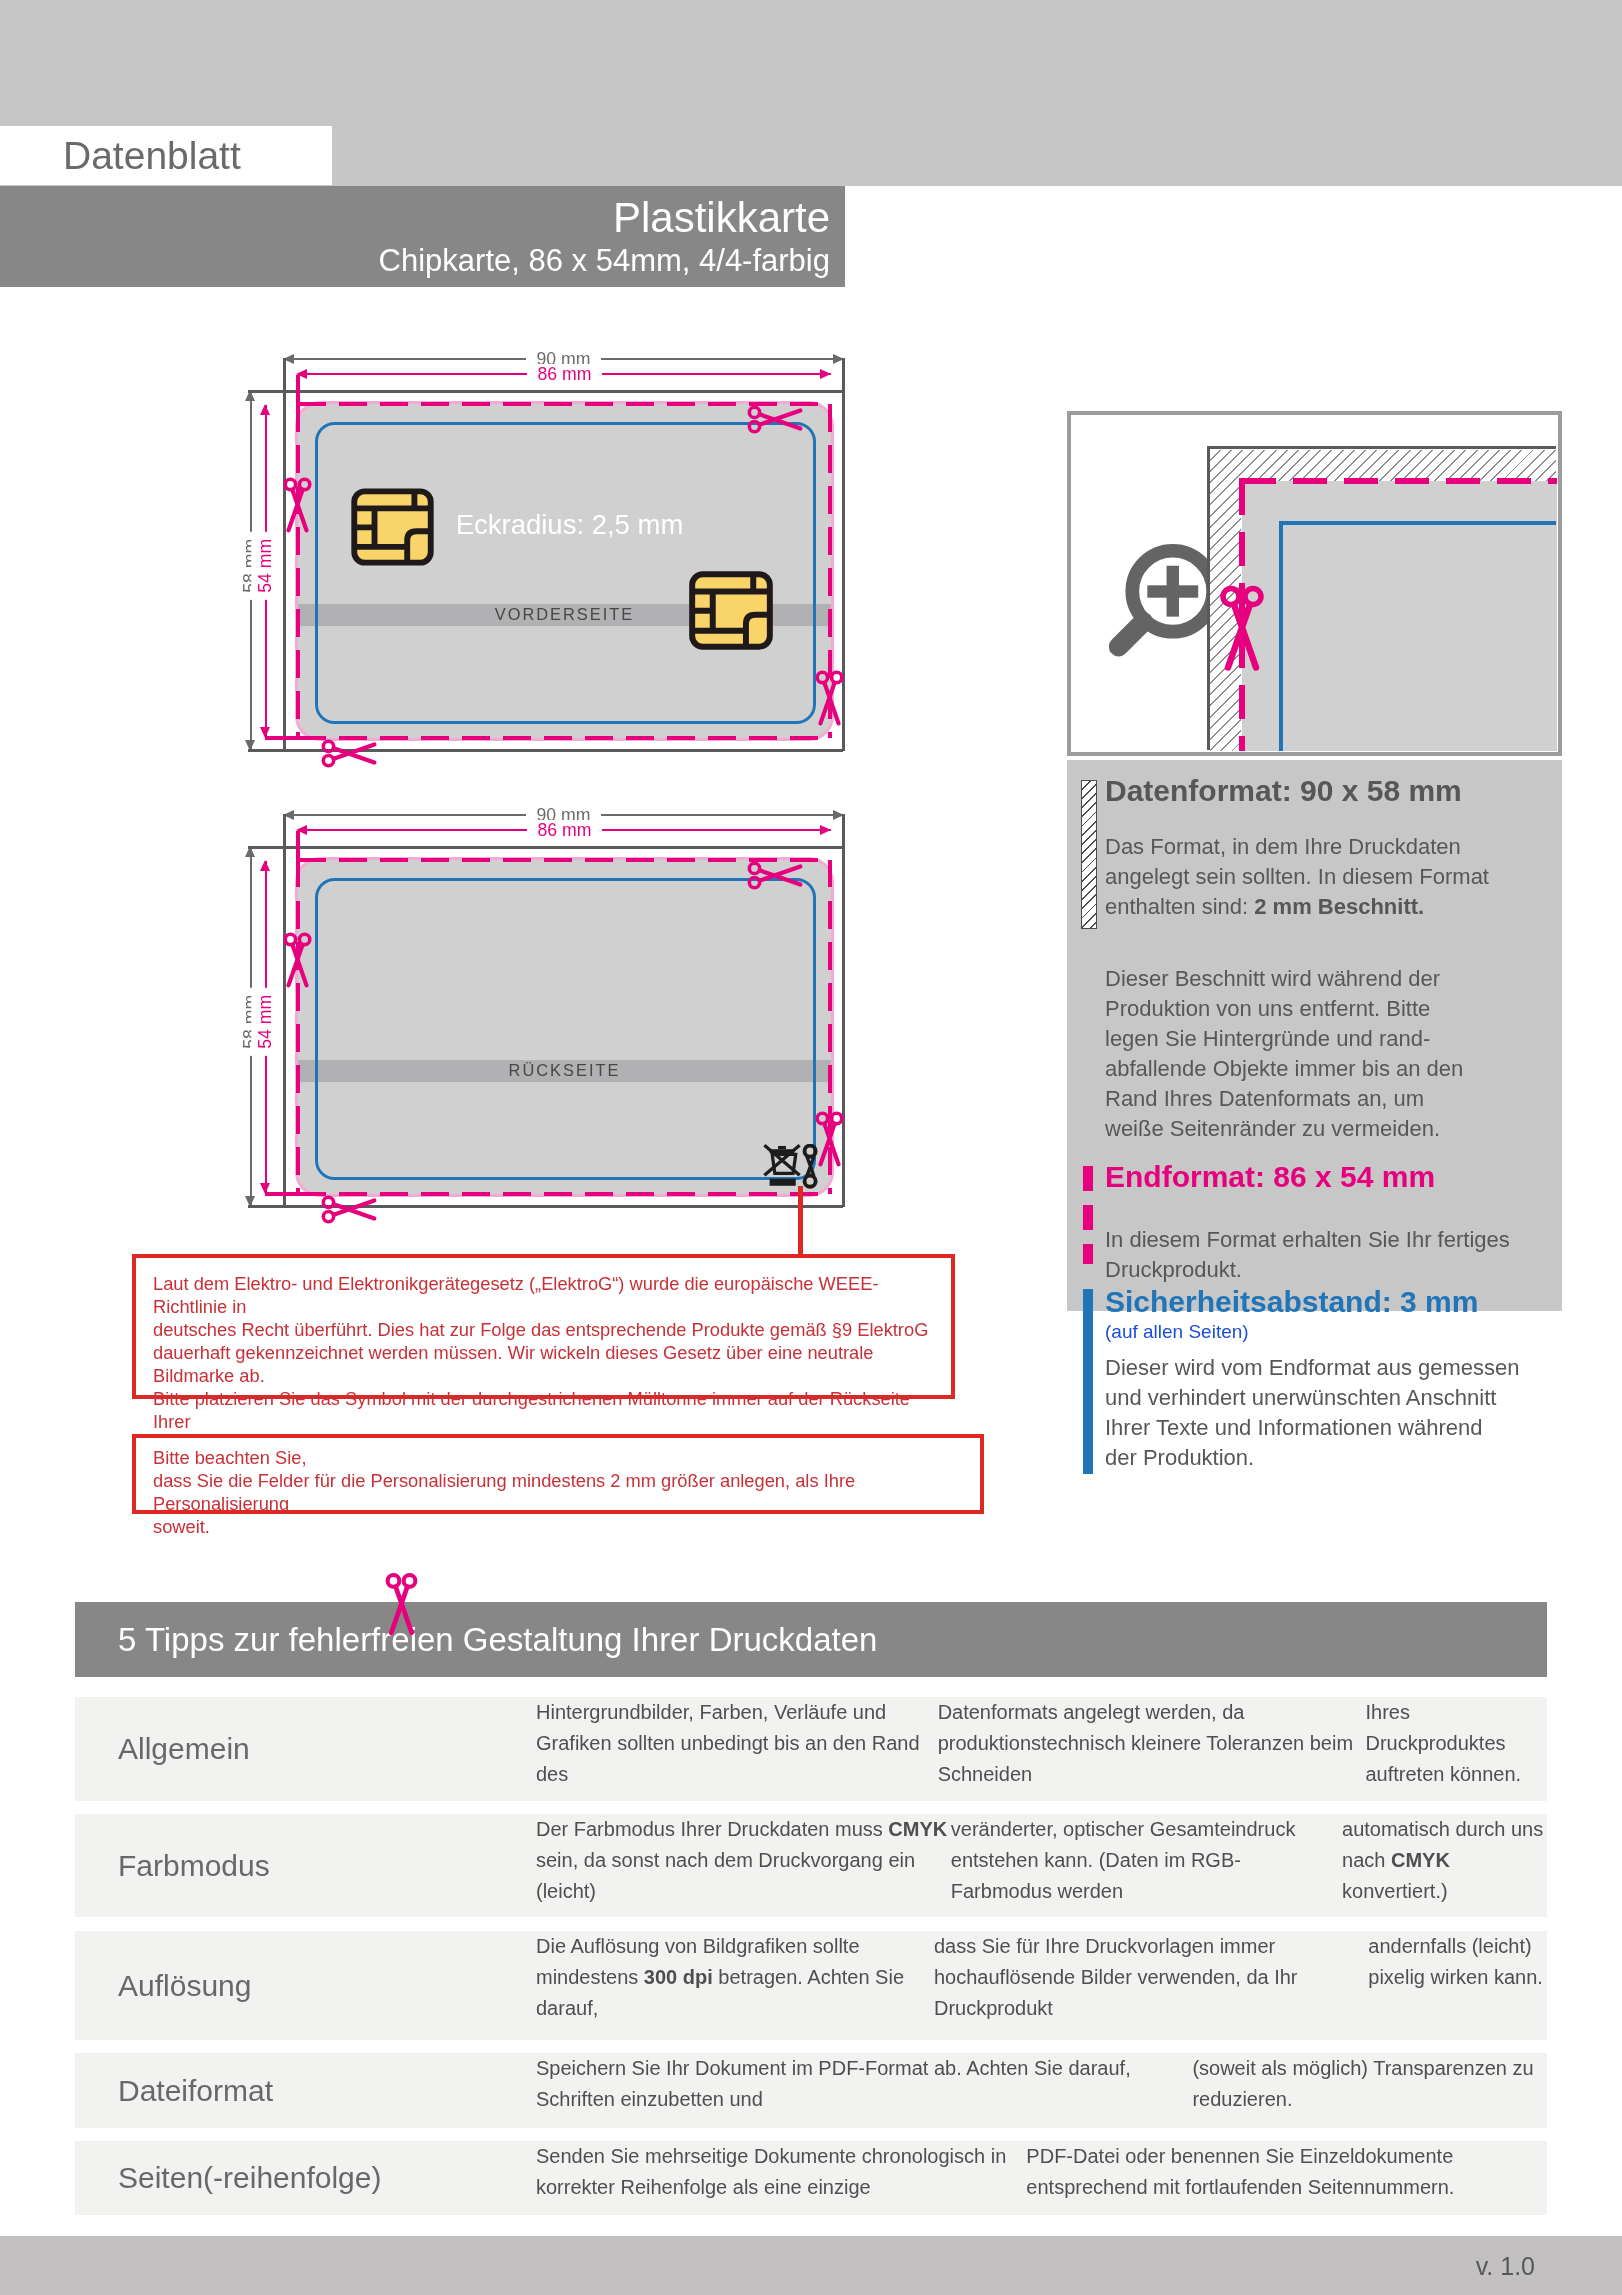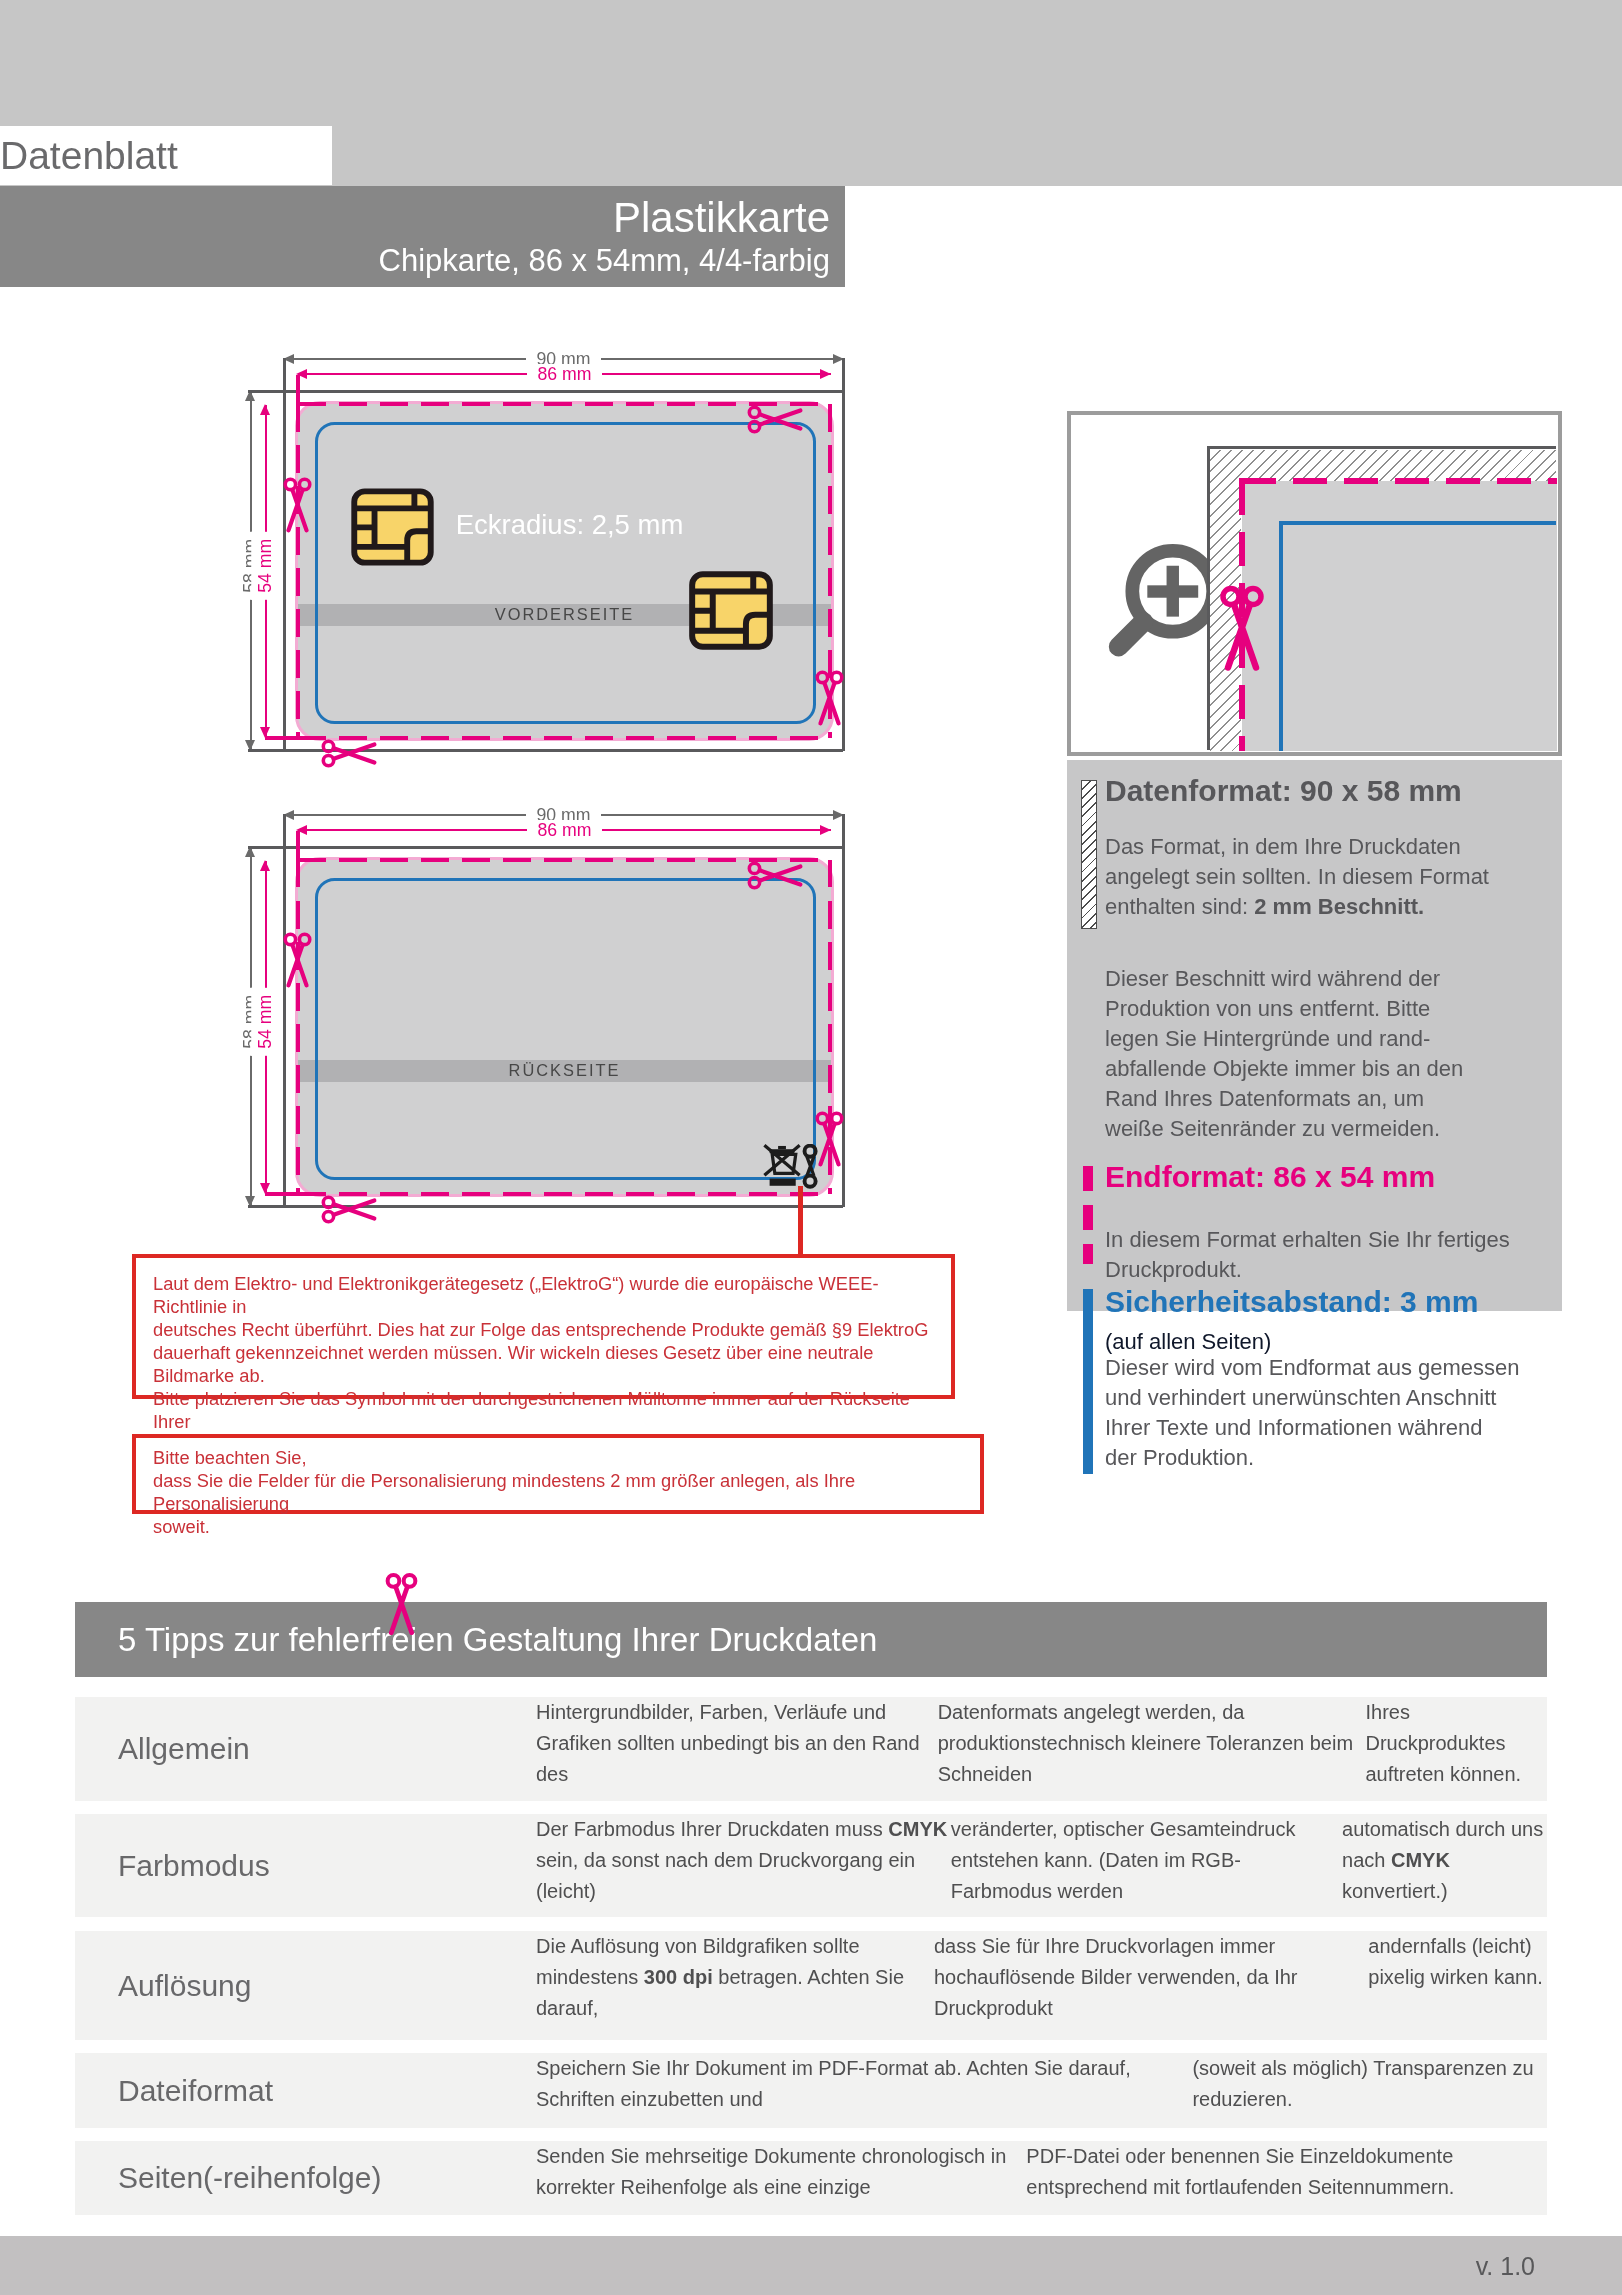--- a/index.html
+++ b/index.html
@@ -2,21 +2,21 @@
 <html style="font-size:10.5px"><head>
 <meta charset="utf-8">
 <style>
   html,body{margin:0;padding:0;background:#e9e9e9;}
   .page{position:relative;width:1623px;height:2295px;background:#ffffff;
         font-family:"Liberation Sans",sans-serif;overflow:hidden;margin:0 auto;}
   .abs{position:absolute;}
   
   .head-band{left:0;top:0;width:1623px;height:186px;background:#c6c6c6;}
   .sheet-box{left:0;top:126px;width:332px;height:59px;background:#ffffff;}
-  .sheet-box span{display:block;line-height:59px;font-size:39px;color:#6a6a6c;}
+  .sheet-box span{display:block;padding-left:63px;line-height:59px;font-size:39px;color:#6a6a6c;}
   .title-bar{left:0;top:186px;width:845px;height:101px;background:#878787;
              display:flex;flex-direction:column;align-items:flex-end;justify-content:center;
              padding-right:15px;box-sizing:border-box;}
   .title-bar .t1{font-size:42px;color:#ffffff;line-height:48px;}
   .title-bar .t2{font-size:31px;color:#ffffff;line-height:37px;}
   
   .card{width:622px;height:425px;}
   .dimline-h{position:absolute;height:2px;background:#6a6a6a;}
   .dimline-h.mag{background:#e6007e;}
   .dimline-v{position:absolute;width:2px;background:#6a6a6a;}
@@ -58,21 +58,21 @@
   .detailbox{left:1067px;top:411px;width:495px;height:345px;border:4.6px solid #9c9c9c;
              box-sizing:border-box;background:#ffffff;}
   .hatch{background:#ffffff;background-image:repeating-linear-gradient(135deg,rgba(0,0,0,0) 0 6.5px,#8f8f8f 6.5px 7.9px);}
   .dash-h.big{height:5.9px;background:repeating-linear-gradient(90deg,#e6007e 0 34px,rgba(0,0,0,0) 34px 51px);}
   .dash-v.big{width:5.9px;background:repeating-linear-gradient(180deg,#e6007e 0 34px,rgba(0,0,0,0) 34px 51px);}
   
   .panel{left:1067px;top:760px;width:495px;height:551px;background:#c7c7c8;}
   .panel h2{margin:0;font-size:30px;font-weight:bold;color:#57575a;}
   .panel h2.mag{color:#e6007e;} .panel h2.blu{color:#2074b8;}
   .ptext .tl{font-size:22px;line-height:30px;color:#57575a;}
-  .psub{font-size:22px;color:#0f172a;margin-top:8px;}
+  .psub{font-size:19px;color:#1d4ed8;}
   .swatch{left:14.4px;top:19.6px;width:15.7px;height:149px;border:1.3px solid #4c4c4c;box-sizing:border-box;
           background:#ffffff;background-image:repeating-linear-gradient(135deg,rgba(0,0,0,0) 0 5.2px,#4c4c4c 5.2px 6.5px);}
   .dashstrip{left:16.4px;top:406px;width:9.2px;height:98px;
              background:repeating-linear-gradient(180deg,#e6007e 0 25px,rgba(0,0,0,0) 25px 39px);}
   .bluestrip{left:16.4px;top:529px;width:9.2px;height:185px;background:#2074b8;}
   
   .tipbar{left:75px;top:1602px;width:1472px;height:75px;background:#878787;}
   .tipbar span{display:block;padding-left:43px;line-height:75px;font-size:33px;color:#ffffff;}
   .tiprow{left:75px;width:1472px;background:#f2f2f1;}
   .tiplabel{position:absolute;left:43px;top:0;height:100%;display:flex;align-items:center;

